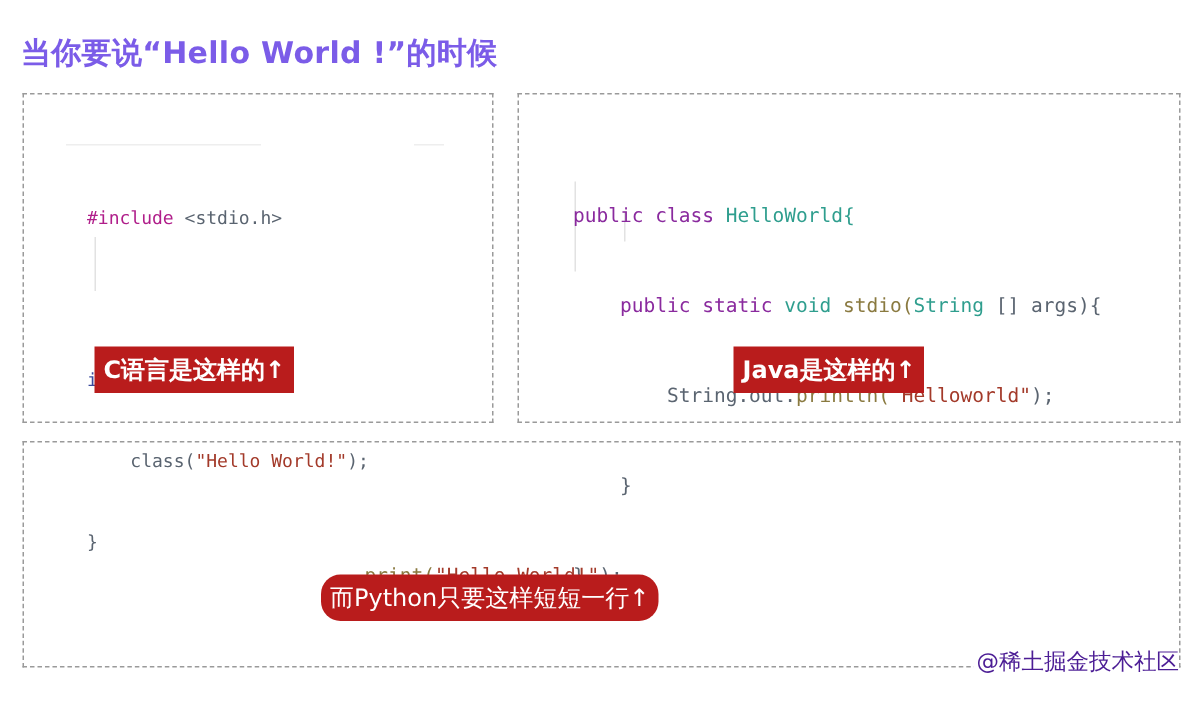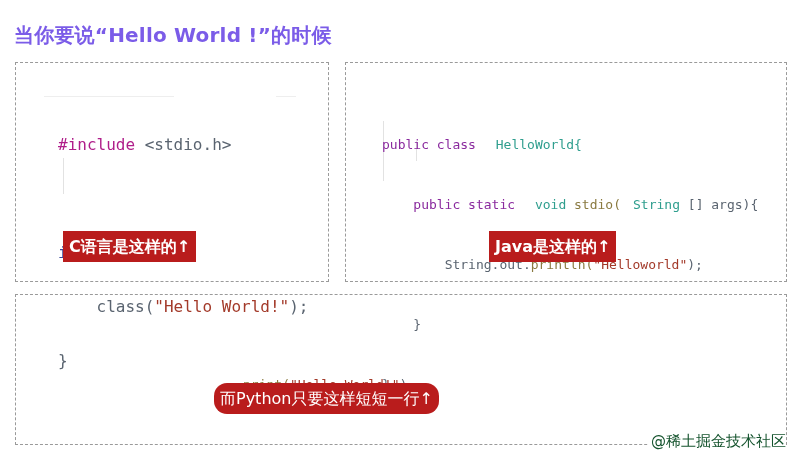--- a/index.html
+++ b/index.html
@@ -16,48 +16,48 @@
     .box {
       position: absolute; border: 1px dashed #9a9a9a; box-sizing: border-box;
     }
     #box-c { left: 15px; top: 62px; width: 314px; height: 220px; }
     #box-java { left: 345px; top: 62px; width: 442px; height: 220px; }
     #box-py { left: 15px; top: 294px; width: 772px; height: 151px; }
 
     .code {
       position: absolute;
       font-family: "DejaVu Sans Mono", "Liberation Mono", monospace;
-      font-size: 16px; line-height: 18px; color: #555;
+      font-size: 12px; line-height: 18px; color: #555;
       white-space: pre;
     }
     .code .line { display: block; height: 18px; }
     .kw-pink { color: #b01e8a; }
     .kw-purple { color: #8a2a9e; }
     .kw-blue { color: #3b4a9c; }
     .kw-olive { color: #8a7a40; }
-    .kw-teal { color: #2f9e8e; margin-left: 12px; }
+    .kw-teal { color: #2f9e8e; }
     .kw-gray { color: #5a6470; }
     .str { color: #a33a2a; }
     .num { color: #2f8e7e; }
     .guide { position: absolute; border-left: 1px solid #e2e2e2; }
 
     .tag {
       position: absolute; background: #b91c1c; color: #ffffff;
       font-size: 16px; font-weight: bold; padding: 0 6px;
       height: 31px; line-height: 31px; white-space: nowrap;
     }
     #tag-c { left: 63px; top: 231px; }
     #tag-java { left: 489px; top: 231px; }
     #tag-py { left: 214px; top: 383px; font-weight: normal; border-radius: 13px; }
 
     .faint-rule { position: absolute; height: 1px; background: #eeeeee; }
 
     .watermark {
       position: absolute; right: 14px; top: 432px;
-      font-size: 15px; color: #14532d; background: #ffffff;
+      font-size: 15px; color: #4c1d95; background: #ffffff;
       padding-left: 2px; white-space: nowrap;
     }
   </style>
 </head>
 <body>
 
 <div class="title">当你要说“Hello World !”的时候</div>
 
 <div class="box" id="box-c">
   <div class="faint-rule" style="left:28px; top:33px; width:130px;"></div>

